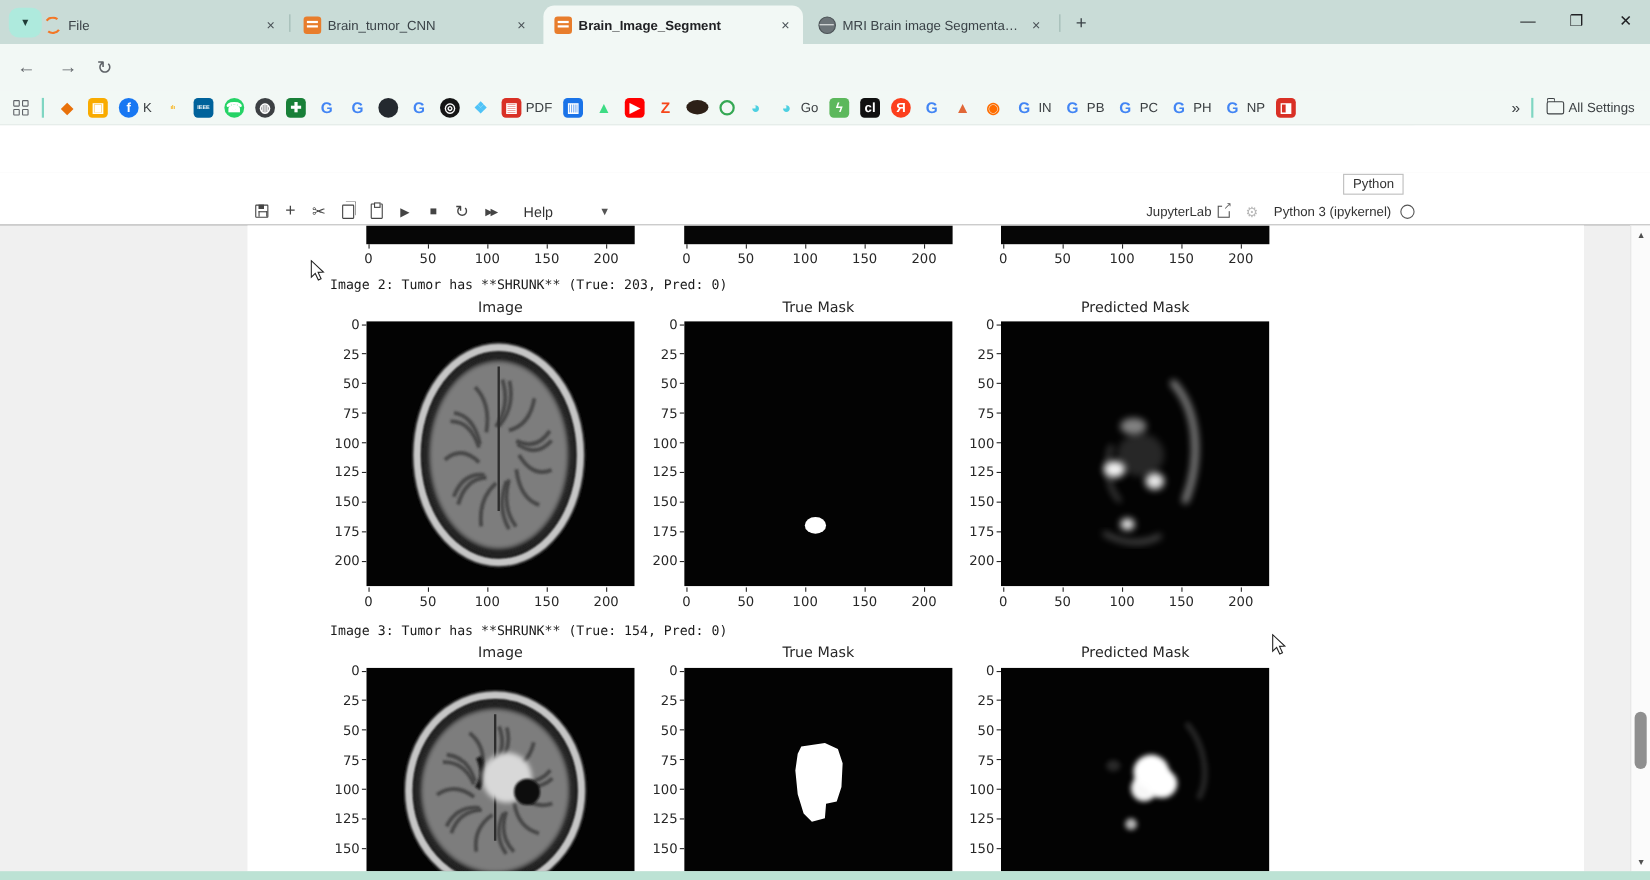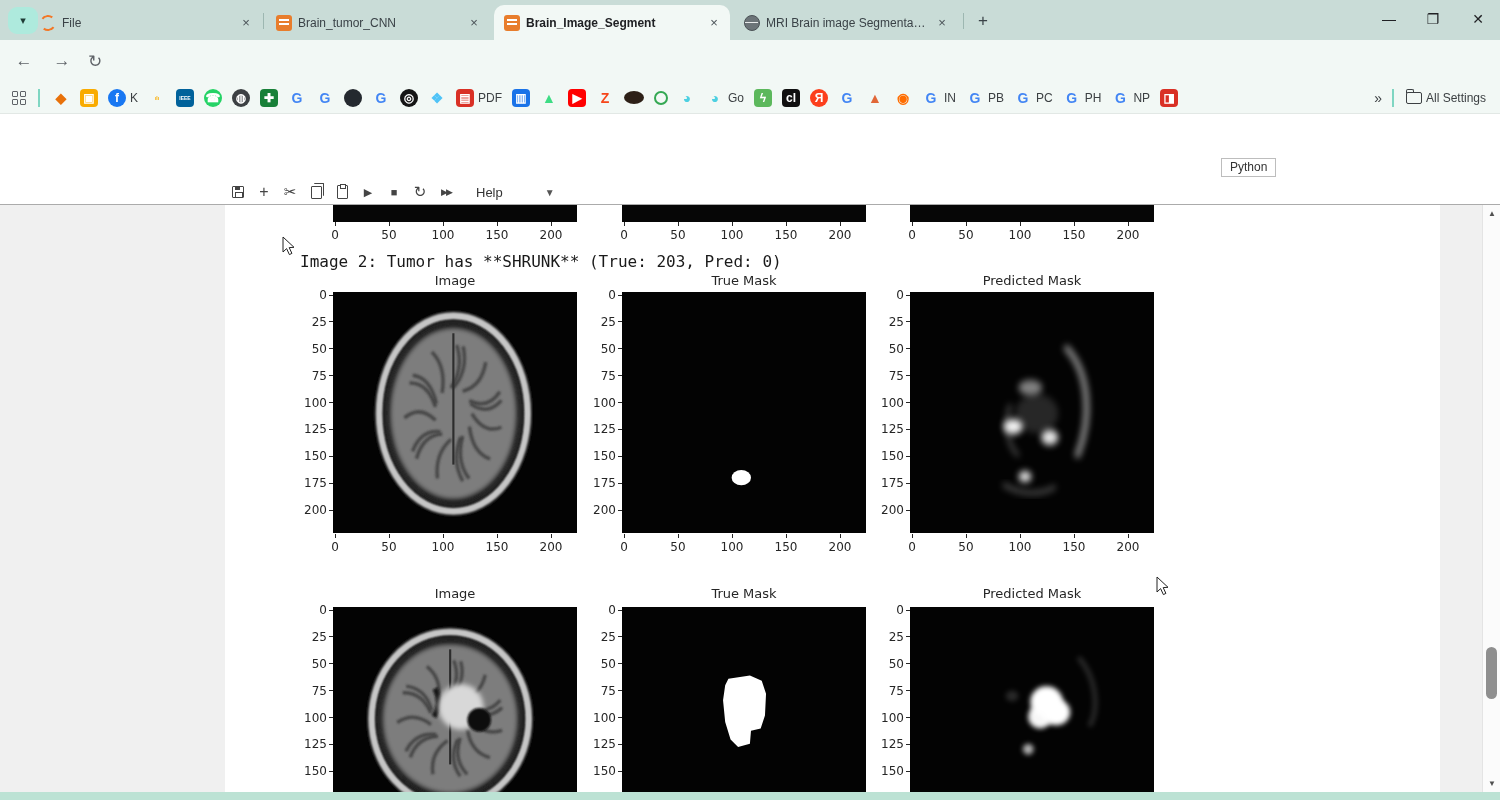--- a/index.html
+++ b/index.html
@@ -103,21 +103,21 @@
   .gear { color:#b9b9b9; font-size:13px; margin:0 14px 0 10px; }
   .kstat { width:13px; height:13px; border:1.6px solid #555; border-radius:50%; margin-left:8px; }
 
   
   .nb { position:absolute; left:225px; top:205px; width:1215px; height:587px; background:#ffffff; overflow:hidden; }
   .strip { position:absolute; height:17px; background:#060606; }
   .xtick-lab { position:absolute; width:40px; text-align:center; font-family:"DejaVu Sans", sans-serif; font-size:12px; color:#262626; }
   .ytick-lab { position:absolute; width:28px; text-align:right; font-family:"DejaVu Sans", sans-serif; font-size:12px; color:#262626; }
   .tmark { position:absolute; background:#262626; }
   .ptitle { position:absolute; width:244px; text-align:center; font-family:"DejaVu Sans", sans-serif; font-size:13px; color:#262626; }
-  .stdout { position:absolute; font-family:"DejaVu Sans Mono", monospace; font-size:16px; color:#1a1a1a; white-space:pre; }
+  .stdout { position:absolute; font-family:"DejaVu Sans Mono", monospace; font-size:12px; color:#1a1a1a; white-space:pre; }
   .panel { position:absolute; width:244px; height:241px; }
   .panel svg { width:100%; height:100%; display:block; }
 
   
   .sbar { position:absolute; left:1482px; top:205px; width:18px; height:587px; background:#fbfbfb; border-left:1px solid #e4e4e4; }
   .sarr { position:absolute; left:0; width:18px; text-align:center; font-size:8px; color:#505050; cursor:pointer; }
   .sthumb { position:absolute; left:3px; width:11px; height:52px; border-radius:6px; background:#8f8f8f; cursor:pointer; }
 
   .bottomstrip { position:absolute; left:0; top:792px; width:1500px; height:8px; background:#bce2d4; }
 
@@ -355,20 +355,27 @@
         <span class="pst"></span>
       </span>
     <span class="tico" style="font-size:11px;">▶</span>
     <span class="tico" style="font-size:11px;">■</span>
     <span class="tico" style="font-size:15px;">↻</span>
     <span class="tico" style="font-size:9px;letter-spacing:-2px;">▶▶</span>
     <span class="celltype">
       <span class="ct-lab">Help</span>
       <span class="ct-chev">▼</span>
     </span>
+  </div>
+  <div class="tb-right">
+    <span>JupyterLab</span>
+    <span class="extlink"></span>
+    <span class="gear">⚙</span>
+    <span>Python 3 (ipykernel)</span>
+    <span class="kstat"></span>
   </div>
 </div>
 
 <div class="nb" id="nb">
     <div class="strip" style="left: 108px; top: 0px; width: 244px;"></div>
     <div class="strip" style="left: 397px; top: 0px; width: 244px;"></div>
     <div class="strip" style="left: 685px; top: 0px; width: 244px;"></div>
     <div class="xtick-lab" style="left: 90px; top: 23px;">0</div>
     <div class="tmark" style="left: 109.5px; top: 17px; width: 1px; height: 4px;"></div>
     <div class="xtick-lab" style="left: 144px; top: 23px;">50</div>
@@ -567,20 +574,21 @@
     <div class="xtick-lab" style="left: 667px; top: 335px;">0</div>
     <div class="tmark" style="left: 686.5px; top: 329px; width: 1px; height: 4px;"></div>
     <div class="xtick-lab" style="left: 721px; top: 335px;">50</div>
     <div class="tmark" style="left: 740.5px; top: 329px; width: 1px; height: 4px;"></div>
     <div class="xtick-lab" style="left: 775px; top: 335px;">100</div>
     <div class="tmark" style="left: 794.5px; top: 329px; width: 1px; height: 4px;"></div>
     <div class="xtick-lab" style="left: 829px; top: 335px;">150</div>
     <div class="tmark" style="left: 848.5px; top: 329px; width: 1px; height: 4px;"></div>
     <div class="xtick-lab" style="left: 883px; top: 335px;">200</div>
     <div class="tmark" style="left: 902.5px; top: 329px; width: 1px; height: 4px;"></div>
+    <div class="stdout" style="left: 75px; top: 361px;">Image 3: Tumor has **SHRUNK** (True: 154, Pred: 0)</div>
     <div class="ptitle" style="left: 108px; top: 381px;">Image</div>
     <div class="ptitle" style="left: 397px; top: 381px;">True Mask</div>
     <div class="ptitle" style="left: 685px; top: 381px;">Predicted Mask</div>
     <div class="panel" style="left: 108px; top: 402px;">
       <svg viewBox="0 0 227 222" preserveAspectRatio="none">
         <defs>
     <filter id="flt4b05" x="-40%" y="-40%" width="180%" height="180%">
             <feGaussianBlur stdDeviation="0.6"></feGaussianBlur>
           </filter>
     <filter id="flt4b1" x="-60%" y="-60%" width="220%" height="220%">

